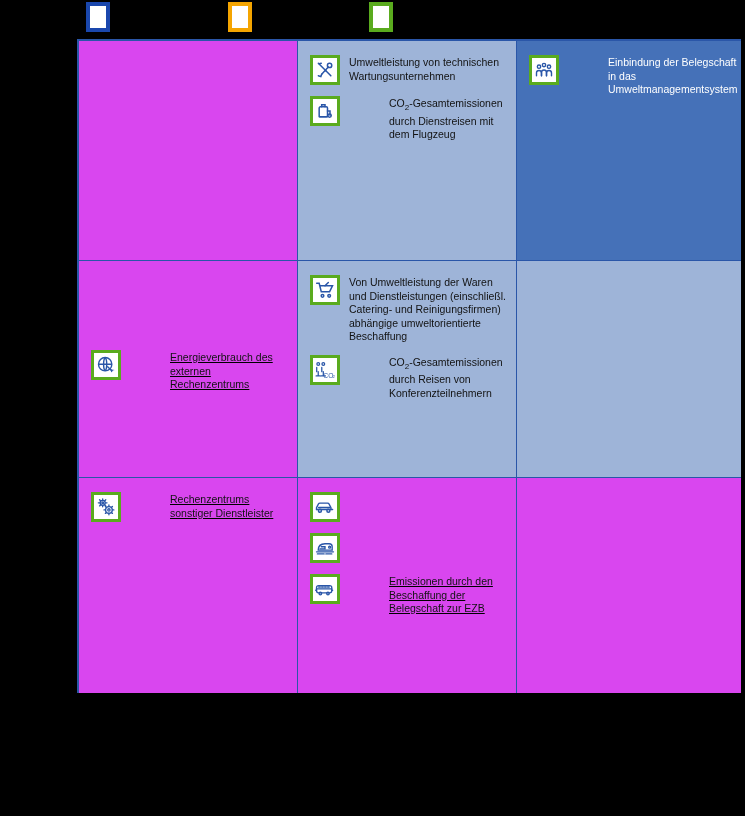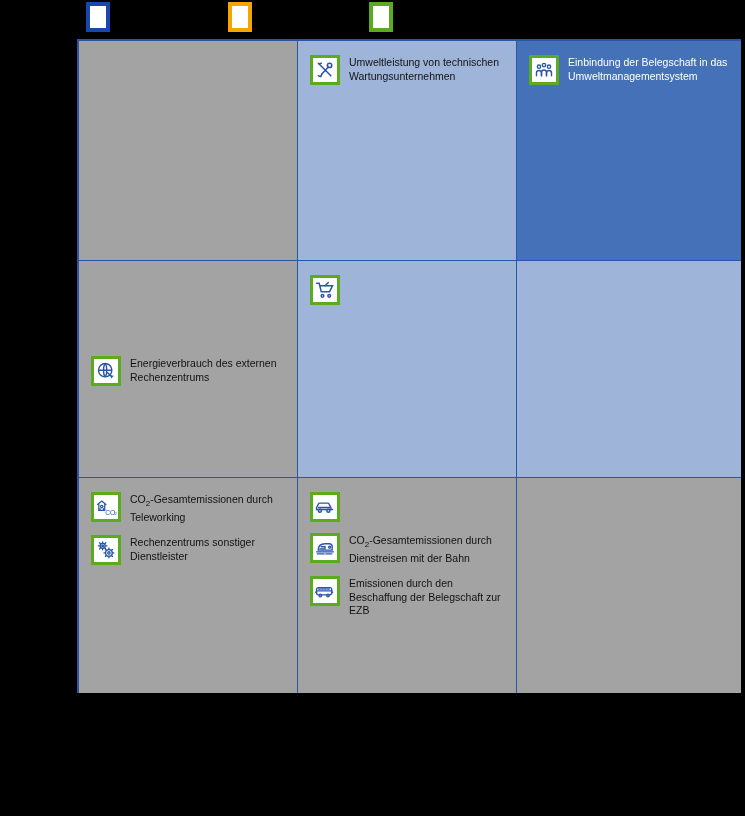--- a/index.html
+++ b/index.html
@@ -49,37 +49,37 @@
     grid-template-rows:219px 216px 215px;
     background:#2a56a8;
     gap:1px;
   }
   .cell{
     box-sizing:border-box;
     padding:14px 10px 10px 12px;
     position:relative;
     overflow:hidden;
   }
-  .tone-light { background:#a3a3a3; }
+  .tone-light { background:#d946ef;text-decoration:underline; }
   .tone-mid   { background:#9eb4d8; }
   .tone-dark  { background:#4571b8; }
 
   .cell.center-v{
     display:flex;
     flex-direction:column;
     justify-content:center;
   }
 
   
   .entry{
     display:flex;
     align-items:flex-start;
     margin-bottom:11px;
   }
-  .entry:last-child{ margin-bottom:0; }
+  .entry:last-child{ margin-bottom:0;gap:40px; }
 
   .icon-box{
     flex:0 0 auto;
     width:30px;height:30px;
     background:#ffffff;
     border:3px solid #5aab1e;
     box-sizing:border-box;
     display:flex;
     align-items:center;
     justify-content:center;
@@ -123,20 +123,32 @@
       <path d="M4 4l9 9"></path>
             <path d="M13 13l6 6"></path>
             <circle cx="17.5" cy="6.5" r="2.6"></circle>
       <path d="M16 8.5L8 17"></path>
             <path d="M4 19l3 1 1-3"></path>
             <path d="M5 4.5l2.5-.5"></path>
           </svg>
         </div>
         <div class="entry-text">Umweltleistung von technischen Wartungsunternehmen</div>
       </div>
+      <div class="entry">
+        <div class="icon-box">
+          <svg width="20" height="20" viewBox="0 0 24 24" fill="none" stroke="#2a56a8" stroke-width="1.8" stroke-linecap="round">
+      <rect x="5" y="7" width="10" height="12" rx="1.5"></rect>
+            <path d="M8 7V4.5h4V7"></path>
+      <path d="M5 19h10"></path>
+            <circle cx="17.5" cy="17.5" r="2"></circle>
+            <path d="M15 12h3v5"></path>
+          </svg>
+        </div>
+        <div class="entry-text">CO<sub>2</sub>-Gesamtemissionen durch Dienstreisen mit dem Flugzeug</div>
+      </div>
     </div>
     <div class="cell tone-dark">
       <div class="entry">
         <div class="icon-box">
           <svg width="20" height="20" viewBox="0 0 24 24" fill="none" stroke="#2a56a8" stroke-width="1.7" stroke-linecap="round">
       <circle cx="6" cy="8" r="2"></circle>
             <circle cx="12" cy="6" r="2"></circle>
             <circle cx="18" cy="8" r="2"></circle>
       <path d="M3 19v-3.5a3 3 0 013-3 3 3 0 013 3V19"></path>
       <path d="M9 19v-4a3 3 0 013-3 3 3 0 013 3v4"></path>
@@ -162,37 +174,38 @@
     <div class="cell tone-mid">
       <div class="entry">
         <div class="icon-box">
           <svg width="20" height="20" viewBox="0 0 24 24" fill="none" stroke="#2a56a8" stroke-width="1.8" stroke-linecap="round">
       <path d="M2 4h3l2.5 10h10L21 7H6"></path>
             <circle cx="9" cy="19" r="1.6"></circle>
             <circle cx="17" cy="19" r="1.6"></circle>
       <path d="M16 3l-4 4"></path>
           </svg>
         </div>
+        <div class="entry-text">Von Umweltleistung der Waren und Dienstleistungen (einschließl. Catering- und Reinigungsfirmen) abhängige umweltorientierte Beschaffung</div>
+      </div>
+      <div class="entry">
+        <div class="icon-box">
+          <svg width="22" height="20" viewBox="0 0 26 22" fill="none" stroke="#2a56a8" stroke-width="1.5" stroke-linecap="round">
+      <circle cx="5" cy="4" r="1.6"></circle>
+            <path d="M3.2 8v5M5 13v5M2.5 18h5"></path>
+      <circle cx="11" cy="4" r="1.6"></circle>
+            <path d="M9.2 8v5M11 13v5M8.5 18h5"></path>
+      <text x="11" y="20" font-size="8" font-family="sans-serif" fill="#2a56a8" stroke="none">CO</text>
+      <text x="22" y="21" font-size="5" font-family="sans-serif" fill="#2a56a8" stroke="none">2</text>
+          </svg>
+        </div>
+        <div class="entry-text">CO<sub>2</sub>-Gesamtemissionen durch Reisen von Konferenzteilnehmern</div>
       </div>
     </div>
     <div class="cell tone-mid"></div>
     <div class="cell tone-light">
-      <div class="entry">
-        <div class="icon-box">
-          <svg width="22" height="20" viewBox="0 0 26 22" fill="none" stroke="#2a56a8" stroke-width="1.5" stroke-linecap="round">
-      <path d="M3 8l5-4 5 4"></path>
-            <path d="M4.5 8v7h7V8"></path>
-            <circle cx="8" cy="10.5" r="1.4"></circle>
-            <path d="M6 15v-2.2M10 15v-2.2"></path>
-      <text x="12" y="20" font-size="8" font-family="sans-serif" fill="#2a56a8" stroke="none">CO</text>
-      <text x="23" y="21" font-size="5" font-family="sans-serif" fill="#2a56a8" stroke="none">2</text>
-          </svg>
-        </div>
-        <div class="entry-text">CO<sub>2</sub>-Gesamtemissionen durch Teleworking</div>
-      </div>
       <div class="entry">
         <div class="icon-box">
           <svg width="20" height="20" viewBox="0 0 24 24" fill="none" stroke="#2a56a8" stroke-width="1.6">
       <circle cx="8" cy="7" r="3"></circle>
             <circle cx="8" cy="7" r="1"></circle>
       <path d="M8 2.2v1.6M8 10.2v1.6M2.8 7h1.6M11.6 7h1.6M4.3 3.3l1.1 1.1M10.6 9.6l1.1 1.1M11.7 3.3l-1.1 1.1M5.4 9.6l-1.1 1.1" stroke-linecap="round"></path>
       <circle cx="15.5" cy="15.5" r="4"></circle>
             <circle cx="15.5" cy="15.5" r="1.4"></circle>
       <path d="M15.5 9.6v1.8M15.5 19.6v1.8M9.6 15.5h1.8M19.6 15.5h1.8M11.3 11.3l1.3 1.3M18.4 18.4l1.3 1.3M19.7 11.3l-1.3 1.3M12.6 18.4l-1.3 1.3" stroke-linecap="round"></path>
           </svg>
@@ -215,21 +228,20 @@
       <div class="entry">
         <div class="icon-box">
           <svg width="22" height="20" viewBox="0 0 26 22" fill="none" stroke="#2a56a8" stroke-width="1.6" stroke-linecap="round">
       <path d="M3 15.5h20"></path>
             <path d="M5 13.5c0-4.5 3-7.5 8-7.5h5c2 0 3.5 1.5 3.5 3.5v4z"></path>
       <path d="M8.5 9.5h4.5v2.5H7"></path>
             <circle cx="18.5" cy="10" r="1.2"></circle>
       <path d="M4 18h8M14 18h7"></path>
           </svg>
         </div>
-        <div class="entry-text">CO<sub>2</sub>-Gesamtemissionen durch Dienstreisen mit der Bahn</div>
       </div>
       <div class="entry">
         <div class="icon-box">
           <svg width="22" height="20" viewBox="0 0 26 22" fill="none" stroke="#2a56a8" stroke-width="1.6" stroke-linecap="round">
       <rect x="3" y="7" width="18" height="8.5" rx="2.4"></rect>
       <path d="M3 10.8h18"></path>
             <path d="M5.5 8.6h2M9 8.6h2M12.5 8.6h2M16 8.6h2"></path>
       <circle cx="7.5" cy="16.4" r="1.5"></circle>
             <circle cx="16.5" cy="16.4" r="1.5"></circle>
       <path d="M2 12.5h1M21 12.5h1"></path>

